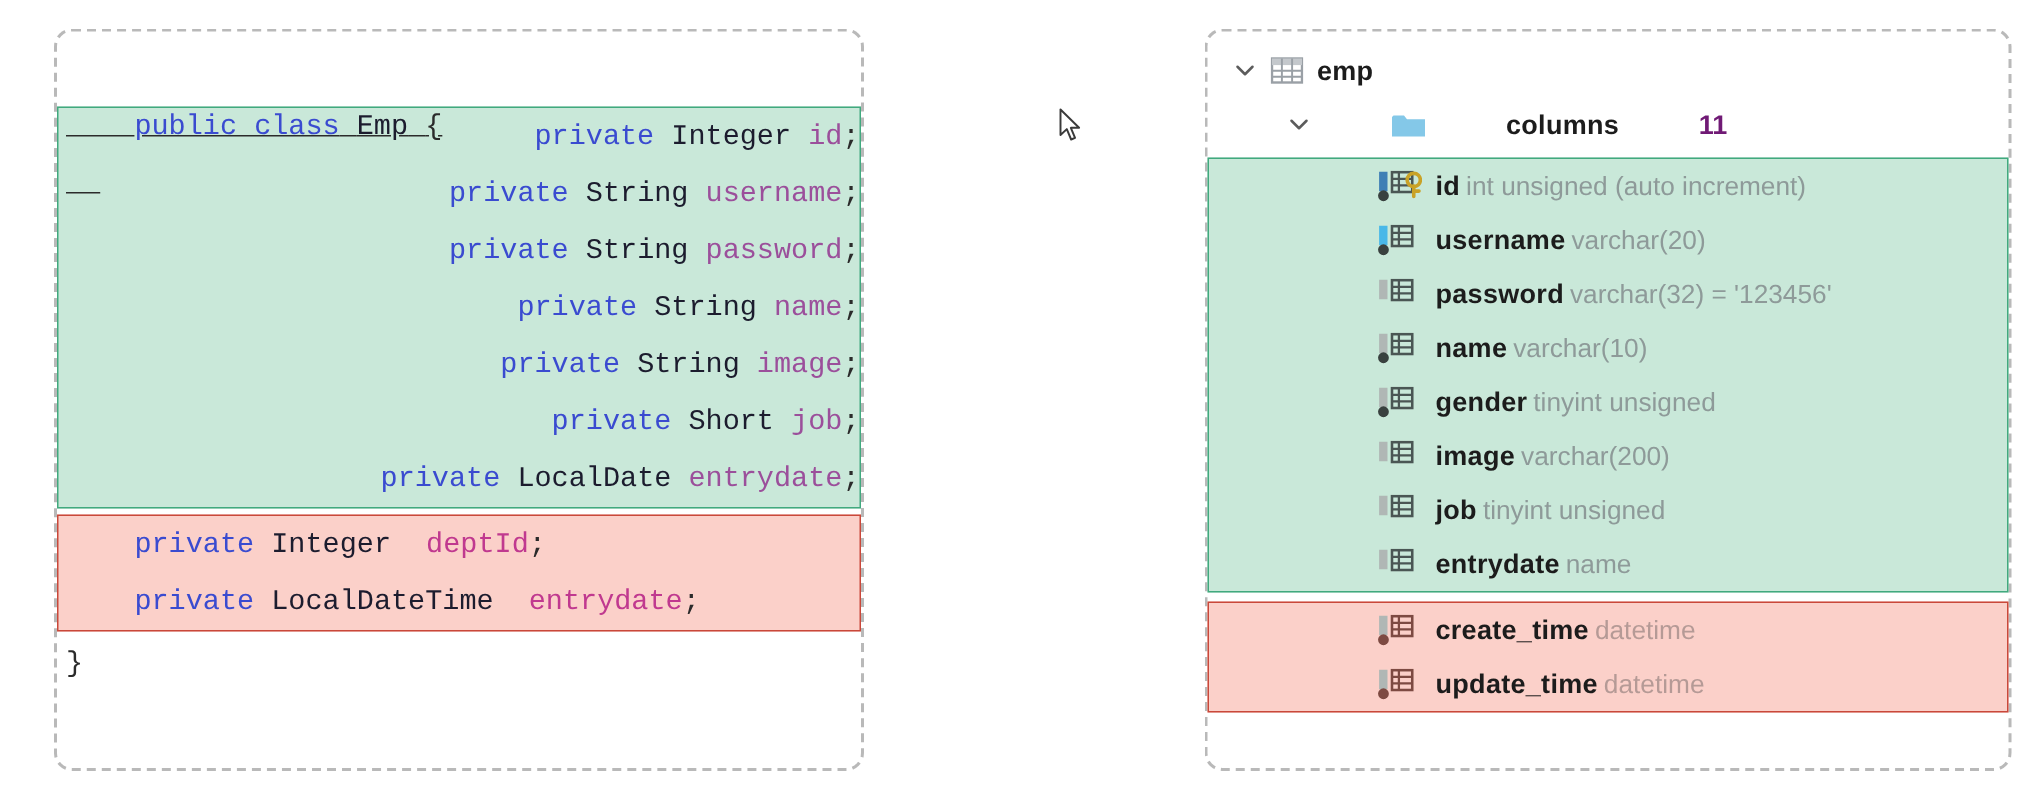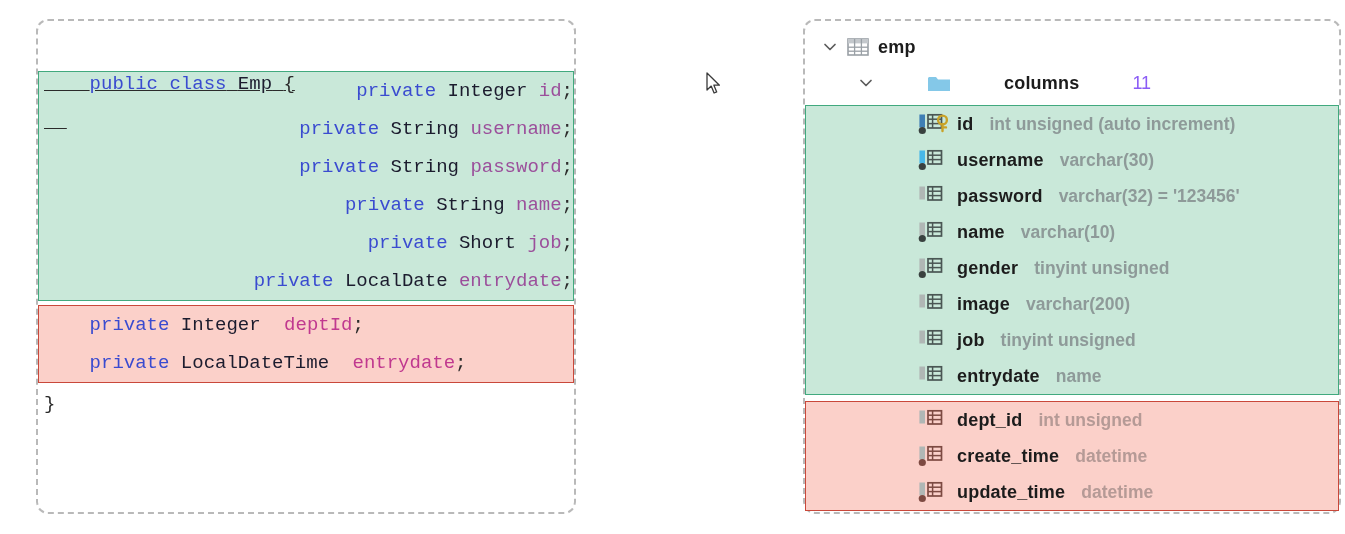--- a/index.html
+++ b/index.html
@@ -95,22 +95,22 @@
   .tree-row.lvl1 { padding-left: 50px; gap: 44px; }
   .tree-row.lvl2 { padding-left: 112px; }
 
   .chev {
     width: 22px; height: 22px;
     display: inline-flex; align-items: center; justify-content: center;
     flex: 0 0 auto;
     margin-right: 6px;
   }
   .node-name { font-weight: bold; letter-spacing: .2px; }
-  .node-count { color: #8b5cf6; margin-left: 9px; font-weight: normal; }
-  .col-type { color: #8e9a99; margin-left: 16px; font-weight: bold; font-size: 17.5px; }
+  .node-count { color: #701a75; margin-left: 9px; font-weight: bold; }
+  .col-type { color: #8e9a99; margin-left: 4px; font-weight: normal; font-size: 17.5px; }
   .col-type.on-red { color: #b59a96; }
 
   .ico { flex: 0 0 auto; margin-right: 9px; display: inline-flex; align-items: center; }
 
   .db-grp-green {
     background: #c9e8d9;
     border: 1px solid #41a97e;
     box-sizing: border-box;
     margin-top: 4px;
   }
@@ -129,20 +129,21 @@
 
   <div class="code-line code-header">
     <span class="kw">public class</span><span class="punc"> </span><span class="cls">Emp</span><span class="punc"> </span><span class="punc">{</span>
   </div>
 
   <div class="grp-green" id="java-green">
       <div class="code-line"><span class="punc">    </span><span class="kw">private</span><span class="punc"> </span><span class="typ">Integer</span><span class="punc"> </span><span class="fld">id</span><span class="punc">;</span></div>
       <div class="code-line"><span class="punc">    </span><span class="kw">private</span><span class="punc"> </span><span class="typ">String</span><span class="punc"> </span><span class="fld">username</span><span class="punc">;</span></div>
       <div class="code-line"><span class="punc">    </span><span class="kw">private</span><span class="punc"> </span><span class="typ">String</span><span class="punc"> </span><span class="fld">password</span><span class="punc">;</span></div>
       <div class="code-line"><span class="punc">    </span><span class="kw">private</span><span class="punc"> </span><span class="typ">String</span><span class="punc"> </span><span class="fld">name</span><span class="punc">;</span></div>
+      <div class="code-line"><span class="punc">    </span><span class="kw">private</span><span class="punc"> </span><span class="typ">String</span><span class="punc"> </span><span class="fld">image</span><span class="punc">;</span></div>
       <div class="code-line"><span class="punc">    </span><span class="kw">private</span><span class="punc"> </span><span class="typ">Short</span><span class="punc"> </span><span class="fld">job</span><span class="punc">;</span></div>
       <div class="code-line"><span class="punc">    </span><span class="kw">private</span><span class="punc"> </span><span class="typ">LocalDate</span><span class="punc"> </span><span class="fld">entrydate</span><span class="punc">;</span></div>
     </div>
 
   <div class="grp-red" id="java-red">
       <div class="code-line"><span class="punc">    </span><span class="kw">private</span><span class="punc"> </span><span class="typ">Integer</span><span class="punc"> </span><span class="fld-r">deptId</span><span class="punc">;</span></div>
       <div class="code-line"><span class="punc">    </span><span class="kw">private</span><span class="punc"> </span><span class="typ">LocalDateTime</span><span class="punc"> </span><span class="fld-r">entrydate</span><span class="punc">;</span></div>
     </div>
 
   <div class="code-line code-footer">}</div>
@@ -213,21 +214,21 @@
           <svg width="30" height="22" viewBox="0 0 30 22">
             <rect x="1.4" y="1.5" width="5.6" height="13" fill="#49b8e8"></rect>
             <circle cx="4.3" cy="17.5" r="3.6" fill="#39413f"></circle>
             <rect x="10" y="1.8" width="13.5" height="13.2" fill="none" stroke="#4a5654" stroke-width="1.7"></rect>
             <line x1="10" y1="6.2" x2="23.5" y2="6.2" stroke="#4a5654" stroke-width="1.5"></line>
             <line x1="10" y1="10.6" x2="23.5" y2="10.6" stroke="#4a5654" stroke-width="1.5"></line>
             <line x1="14.6" y1="1.8" x2="14.6" y2="15" stroke="#4a5654" stroke-width="1.5"></line>
           </svg>
         </span>
         <span class="node-name">username</span>
-        <span class="col-type">varchar(30)</span>
+        <span class="col-type">varchar(20)</span>
       </div>
       <div class="tree-row lvl2">
         <span class="ico">
           <svg width="30" height="22" viewBox="0 0 30 22">
             <rect x="1.4" y="1.5" width="5.6" height="13" fill="#b0b7b5"></rect>
             <rect x="10" y="1.8" width="13.5" height="13.2" fill="none" stroke="#4a5654" stroke-width="1.7"></rect>
             <line x1="10" y1="6.2" x2="23.5" y2="6.2" stroke="#4a5654" stroke-width="1.5"></line>
             <line x1="10" y1="10.6" x2="23.5" y2="10.6" stroke="#4a5654" stroke-width="1.5"></line>
             <line x1="14.6" y1="1.8" x2="14.6" y2="15" stroke="#4a5654" stroke-width="1.5"></line>
           </svg>
@@ -297,33 +298,20 @@
             <line x1="10" y1="6.2" x2="23.5" y2="6.2" stroke="#4a5654" stroke-width="1.5"></line>
             <line x1="10" y1="10.6" x2="23.5" y2="10.6" stroke="#4a5654" stroke-width="1.5"></line>
             <line x1="14.6" y1="1.8" x2="14.6" y2="15" stroke="#4a5654" stroke-width="1.5"></line>
           </svg>
         </span>
         <span class="node-name">entrydate</span>
         <span class="col-type">name</span>
       </div>
     </div>
   <div class="db-grp-red" id="db-red">
-      <div class="tree-row lvl2">
-        <span class="ico">
-          <svg width="30" height="22" viewBox="0 0 30 22">
-            <rect x="1.4" y="1.5" width="5.6" height="13" fill="#b0b7b5"></rect>
-            <rect x="10" y="1.8" width="13.5" height="13.2" fill="none" stroke="#7d4a42" stroke-width="1.7"></rect>
-            <line x1="10" y1="6.2" x2="23.5" y2="6.2" stroke="#7d4a42" stroke-width="1.5"></line>
-            <line x1="10" y1="10.6" x2="23.5" y2="10.6" stroke="#7d4a42" stroke-width="1.5"></line>
-            <line x1="14.6" y1="1.8" x2="14.6" y2="15" stroke="#7d4a42" stroke-width="1.5"></line>
-          </svg>
-        </span>
-        <span class="node-name">dept_id</span>
-        <span class="col-type on-red">int unsigned</span>
-      </div>
       <div class="tree-row lvl2">
         <span class="ico">
           <svg width="30" height="22" viewBox="0 0 30 22">
             <rect x="1.4" y="1.5" width="5.6" height="13" fill="#b0b7b5"></rect>
             <circle cx="4.3" cy="17.5" r="3.6" fill="#7d4a42"></circle>
             <rect x="10" y="1.8" width="13.5" height="13.2" fill="none" stroke="#7d4a42" stroke-width="1.7"></rect>
             <line x1="10" y1="6.2" x2="23.5" y2="6.2" stroke="#7d4a42" stroke-width="1.5"></line>
             <line x1="10" y1="10.6" x2="23.5" y2="10.6" stroke="#7d4a42" stroke-width="1.5"></line>
             <line x1="14.6" y1="1.8" x2="14.6" y2="15" stroke="#7d4a42" stroke-width="1.5"></line>
           </svg>

